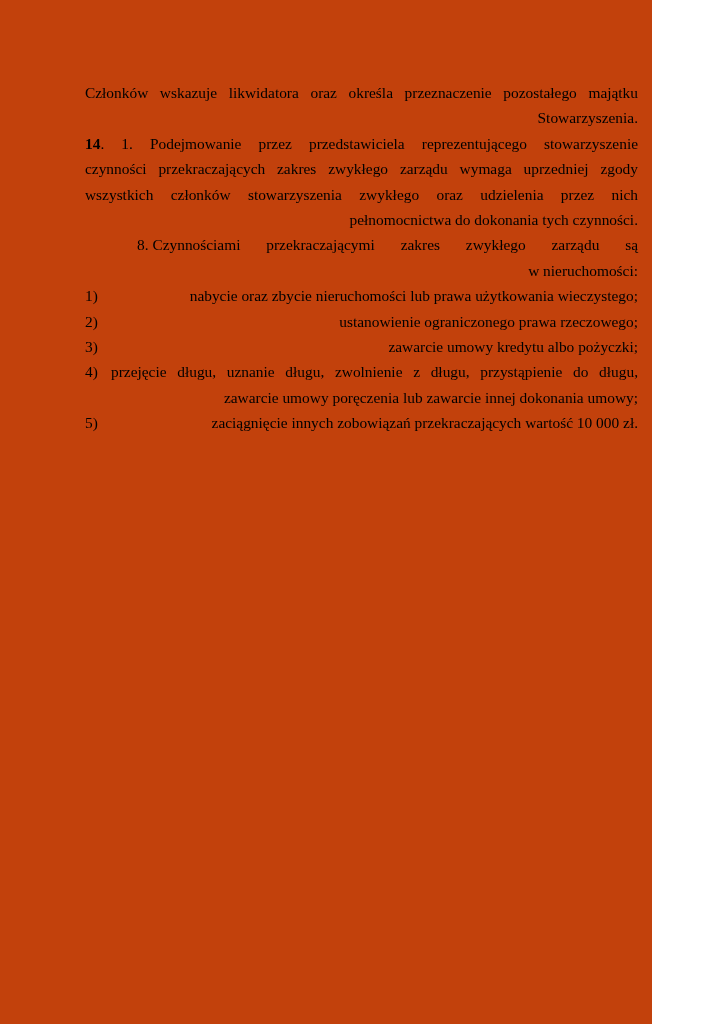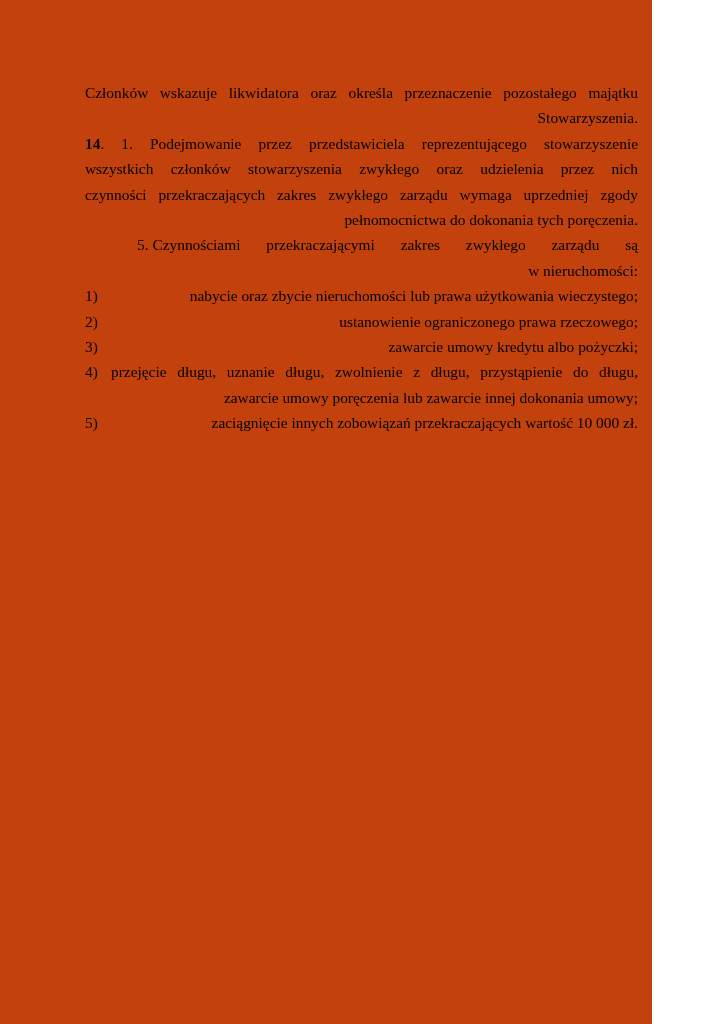--- a/index.html
+++ b/index.html
@@ -55,24 +55,24 @@
   }
 </style>
 </head>
 <body>
 
 <div class="page">
   <div class="textblock">
       <div class="line justify">Członków wskazuje likwidatora oraz określa przeznaczenie pozostałego majątku</div>
       <div class="line">Stowarzyszenia.</div>
       <div class="line justify"><span class="bold">14</span>. 1. Podejmowanie przez przedstawiciela reprezentującego stowarzyszenie</div>
+      <div class="line justify">czynności przekraczających zakres zwykłego zarządu wymaga uprzedniej zgody</div>
       <div class="line justify">wszystkich członków stowarzyszenia zwykłego oraz udzielenia przez nich</div>
-      <div class="line justify">czynności przekraczających zakres zwykłego zarządu wymaga uprzedniej zgody</div>
-      <div class="line">pełnomocnictwa do dokonania tych poręczenia.</div>
-      <div class="line justify" style="text-indent: 26px;"><span class="unit">5. Czynnościami</span> przekraczającymi zakres zwykłego zarządu są</div>
+      <div class="line">pełnomocnictwa do dokonania tych czynności.</div>
+      <div class="line justify" style="text-indent: 26px;"><span class="unit">8. Czynnościami</span> przekraczającymi zakres zwykłego zarządu są</div>
       <div class="line">w nieruchomości:</div>
       <div class="line with-marker"><span class="marker">1)</span>nabycie oraz zbycie nieruchomości lub prawa użytkowania wieczystego;</div>
       <div class="line with-marker"><span class="marker">2)</span>ustanowienie ograniczonego prawa rzeczowego;</div>
       <div class="line with-marker"><span class="marker">3)</span>zawarcie umowy kredytu albo pożyczki;</div>
       <div class="line justify with-marker"><span class="marker">4)</span>przejęcie długu, uznanie długu, zwolnienie z długu, przystąpienie do długu,</div>
       <div class="line">zawarcie umowy poręczenia lub zawarcie innej dokonania umowy;</div>
       <div class="line with-marker"><span class="marker">5)</span>zaciągnięcie innych zobowiązań przekraczających wartość 10 000 zł.</div>
     </div>
 </div>
 

